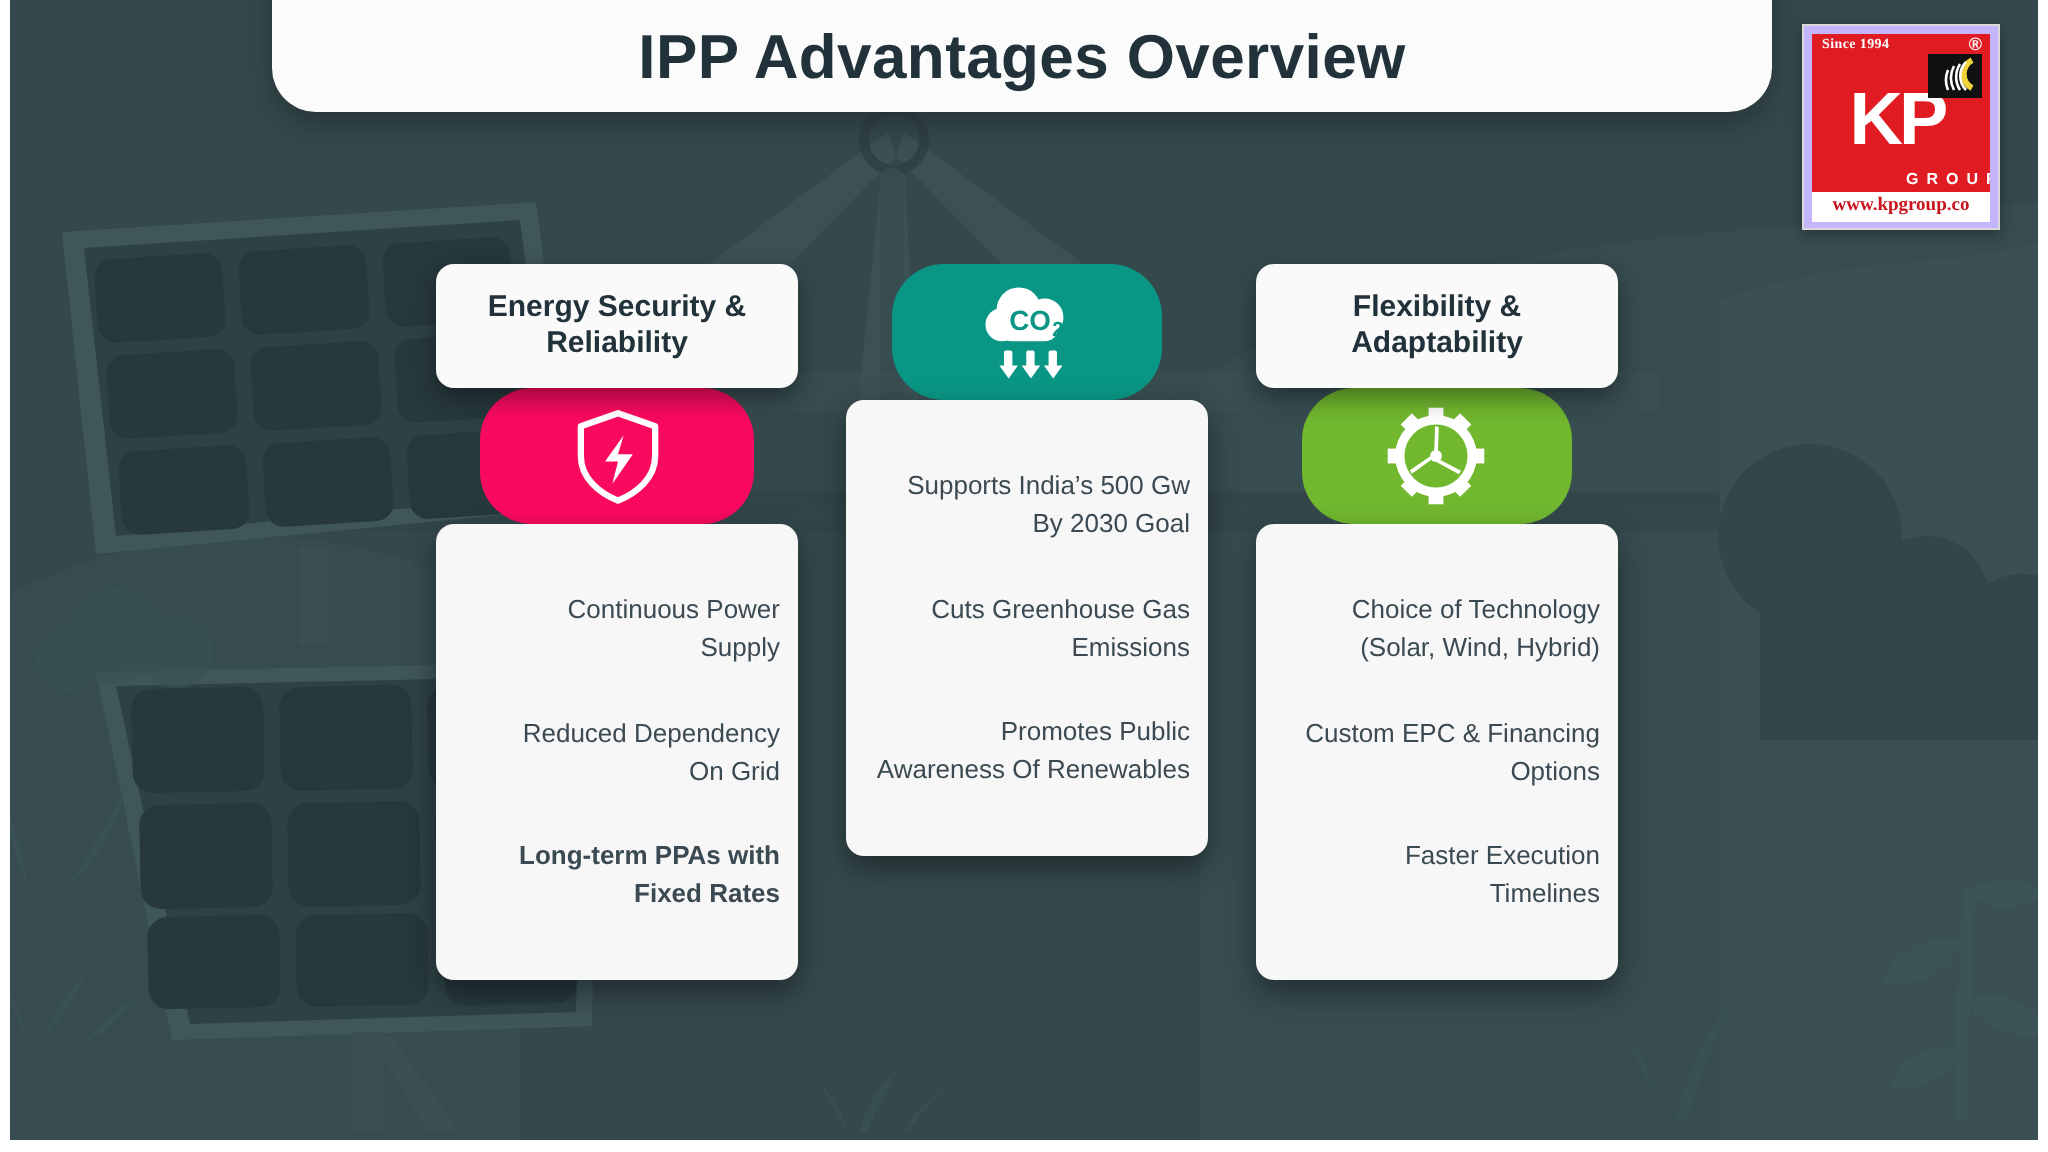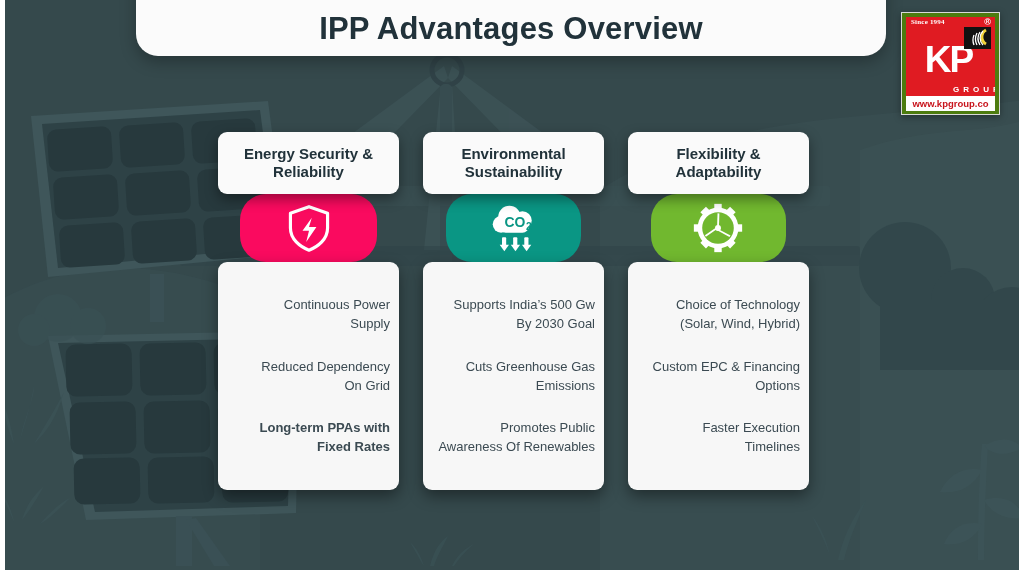--- a/index.html
+++ b/index.html
@@ -35,21 +35,21 @@
     box-shadow:0 6px 16px rgba(0,0,0,0.28);
   }
   #title-text {
     font-size:31px; font-weight:bold; color:#21323a; letter-spacing:0.2px;
     white-space:nowrap;
   }
 
   
   #logo {
     position:absolute; left:901px; top:12px; width:99px; height:103px;
-    background:#4d7c0f; z-index:40;
+    background:#c4b5fd; z-index:40;
     border:1px solid #d9d9d9;
     box-shadow:0 2px 7px rgba(0,0,0,0.35);
     padding:4px 4px 3px 4px;
     display:flex; flex-direction:column;
   }
   .logo-red {
     flex:1; background:#e01b22; position:relative; overflow:hidden;
     display:flex; align-items:center; justify-content:center;
   }
   .logo-since {
@@ -71,21 +71,21 @@
     font-family:"Liberation Sans", sans-serif; letter-spacing:-2px;
     margin-top:6px; margin-left:-4px;
   }
   .logo-group {
     position:absolute; left:0; right:0; bottom:2px; text-align:center;
     font-size:8px; font-weight:bold; color:#ffffff; letter-spacing:4px;padding-left:47px;
   }
   .logo-url {
     height:15px; background:#ffffff; color:#c8141c;
     font-size:9.5px; font-weight:bold; text-align:center; line-height:15px;
-    font-family:Liberation Sans, sans-serif;
+    font-family:Liberation Serif, serif;
   }
 
   
   #columns {
     position:absolute; left:0; top:0; width:1024px; height:576px; z-index:20;padding-left:16px;
   }
   .col { position:absolute; top:132px; }
   .col-0 { left:218px; width:181px; }
   .col-1 { left:423px; width:181px; }
   .col-2 { left:628px; width:181px; }
@@ -301,26 +301,20 @@
 On Grid</div>
         </div>
         <div class="bullet">
           <div style="white-space:pre-line;font-weight:bold;">Long-term PPAs with
 Fixed Rates</div>
         </div>
       </div>
     </div>
 
     <div class="col col-1">
-      <div class="col-head">
-        <div class="col-head-text">
-          <div>Environmental</div>
-          <div>Sustainability</div>
-        </div>
-      </div>
       <div class="col-band" style="background:#0a9684;">
         <span class="icon-wrap">
           <svg viewBox="0 0 60 56" width="58" height="52" xmlns="http://www.w3.org/2000/svg">
             <g fill="#ffffff">
               <circle cx="24" cy="16" r="12"></circle>
               <circle cx="38" cy="20" r="10"></circle>
               <circle cx="15" cy="24" r="9"></circle>
               <rect x="13" y="19" width="32" height="14" rx="7"></rect>
             </g>
             <text x="30" y="27" font-family="Liberation Sans, sans-serif" font-size="15" font-weight="bold" fill="#0a9684" text-anchor="middle">CO</text>

